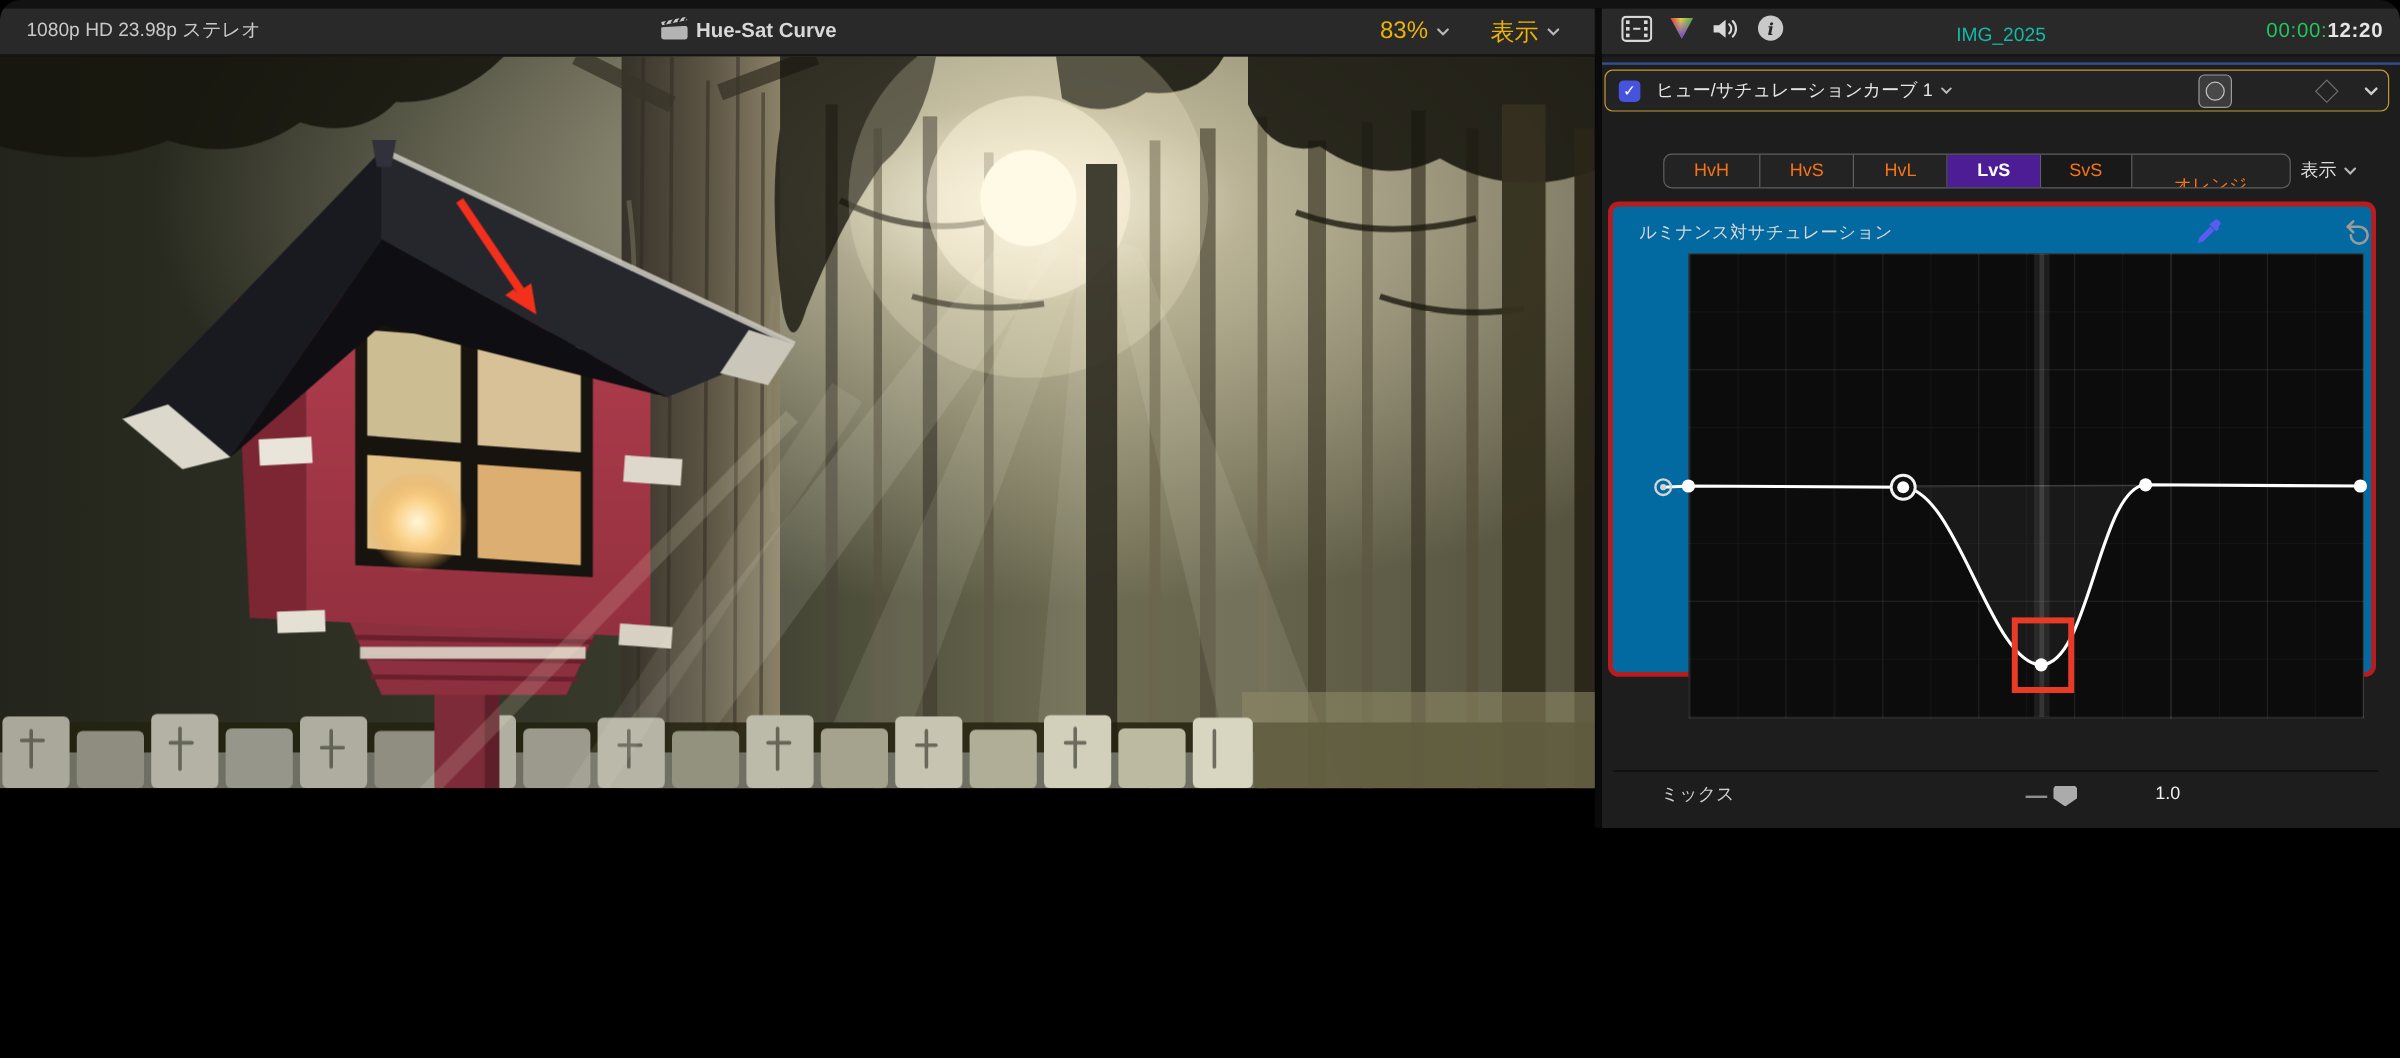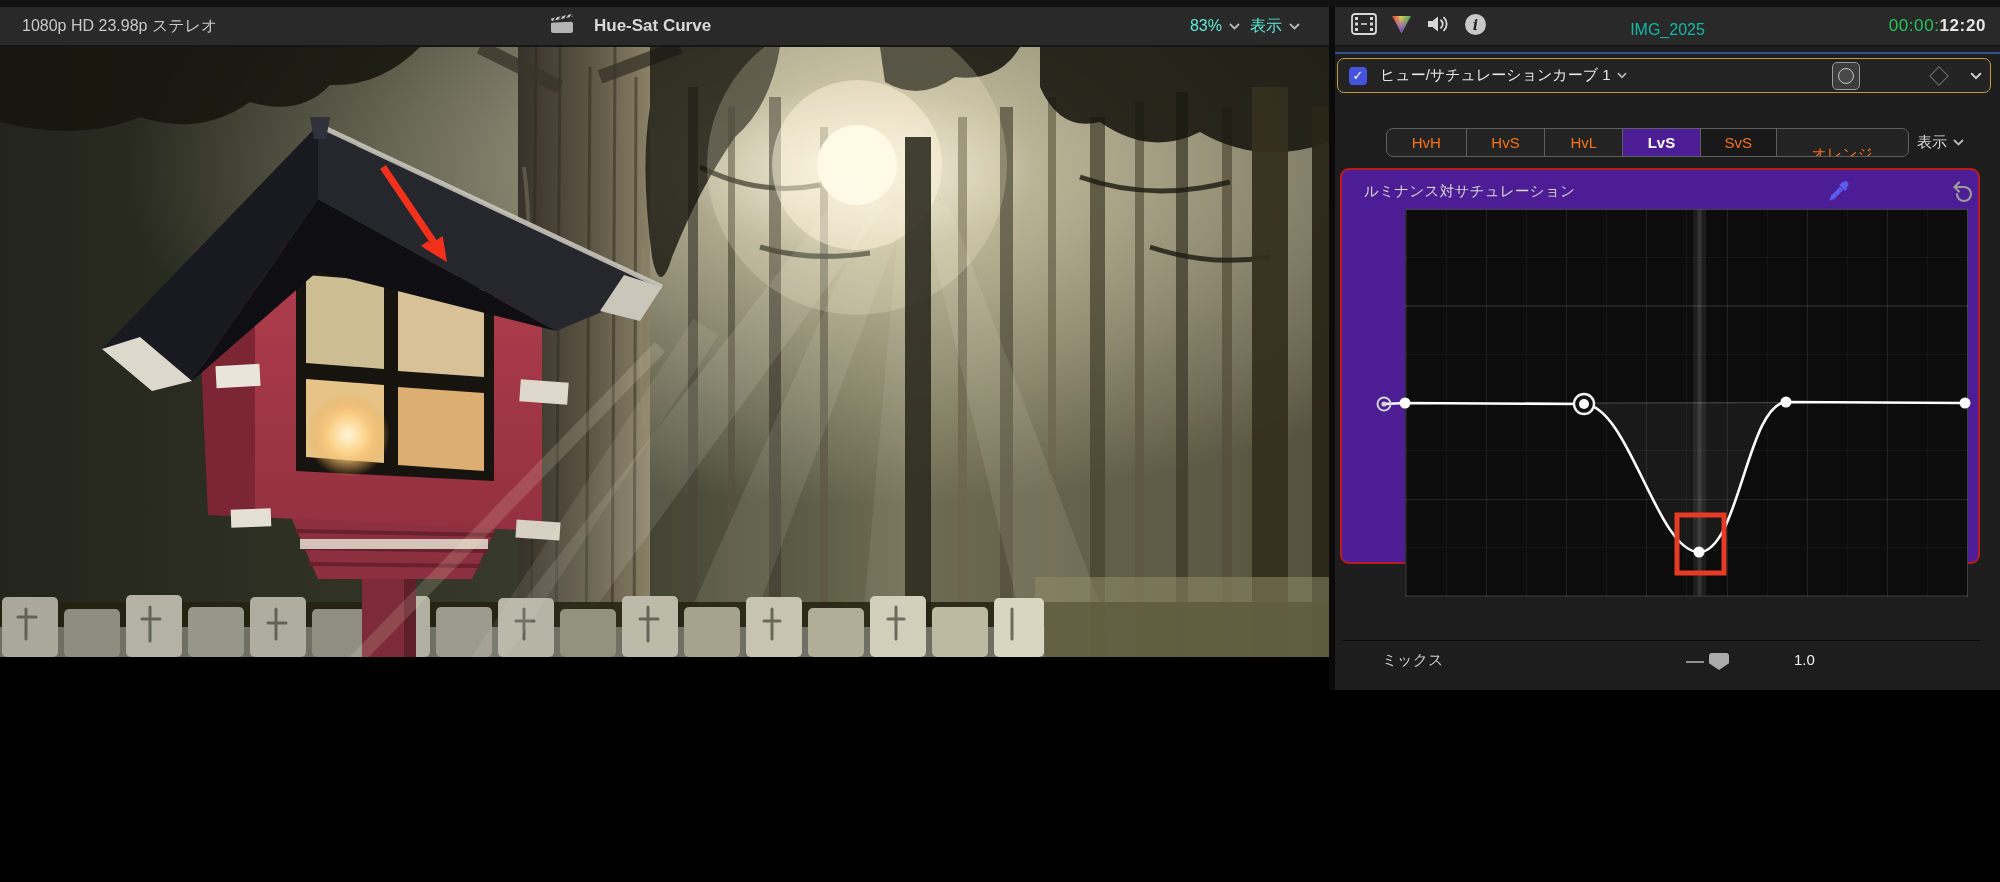--- a/index.html
+++ b/index.html
@@ -1,28 +1,28 @@
 <!DOCTYPE html>
 <html><head>
 <meta charset="utf-8">
 <style>
   html,body{margin:0;padding:0;background:#000;}
   body{font-family:"Liberation Sans","DejaVu Sans",sans-serif;-webkit-font-smoothing:antialiased;}
-  .screen{position:relative;width:2000px;height:882px;background:#000;overflow:hidden;}
+  .screen{position:relative;width:2000px;height:882px;background:#000;overflow:hidden;border-radius:17px;}
   .abs{position:absolute;}
   .nowrap{white-space:nowrap;}
 
   
   .top-strip{left:0;top:0;width:2000px;height:7px;background:#121212;}
   .toolbar{left:0;top:7px;width:2000px;height:38px;background:#292929;border-bottom:2px solid #161616;}
   .viewer-toolbar{left:0;top:0;width:1329px;height:38px;}
   .fmt-info{left:22px;top:0;height:38px;line-height:38px;font-size:16px;color:#c8c8c8;}
-  .viewer-title{left:550px;top:0;height:38px;display:flex;align-items:center;gap:20px;}
+  .viewer-title{left:550px;top:0;height:38px;display:flex;align-items:center;gap:6px;}
   .viewer-title .t{font-size:17px;font-weight:600;color:#d8d8d8;}
-  .viewer-right{right:29px;top:0;height:38px;display:flex;align-items:center;gap:10px;color:#5eead4;font-size:16px;}
+  .viewer-right{right:29px;top:0;height:38px;display:flex;align-items:center;gap:34px;color:#eab308;font-size:20px;}
   .dd{display:flex;align-items:center;gap:7px;cursor:default;}
   .chev{display:inline-block;color:#b9b9b9;}
   .insp-header{left:1335px;top:0;width:665px;height:38px;}
   .insp-icons{left:16px;top:0;height:38px;display:flex;align-items:center;gap:14px;}
   .clip-name{left:50%;top:4px;transform:translateX(-50%);height:38px;line-height:38px;font-size:16px;color:#14b8a6;}
   .timecode{right:14px;top:0;height:38px;line-height:38px;font-size:17px;letter-spacing:.6px;}
   .tc-dim{color:#22c55e;}
   .tc-bright{color:#e5e5e5;font-weight:600;}
 
   
@@ -45,21 +45,21 @@
   .tabs-group{left:51px;top:81px;width:523px;height:29px;display:flex;border:1px solid #5f5f5f;border-radius:7px;
       overflow:hidden;background:#232323;box-sizing:border-box;}
   .seg{height:100%;display:flex;align-items:center;justify-content:center;font-size:15px;color:#f97316;
       border-right:1px solid #5f5f5f;box-sizing:border-box;}
   .seg:last-child{border-right:none;margin-top:12px;}
   .seg-sel{background:#4c1d95;color:#fff;font-weight:600;}
   .seg-dark{background:#191919;}
   .tabs-view{left:582px;top:81px;height:29px;display:flex;align-items:center;gap:6px;font-size:15px;color:#dcdcdc;}
 
   
-  .curve-card{left:5px;top:121px;width:640px;height:396px;background:#4c1d95;border:2px solid #b91c1c;border-radius:9px;box-sizing:border-box;}
+  .curve-card{left:5px;top:121px;width:640px;height:396px;background:#0369a1;border:4px solid #b91c1c;border-radius:9px;box-sizing:border-box;}
   .curve-title{left:22px;top:12px;font-size:14.5px;color:#d9d9d9;letter-spacing:.3px;}
   .eyedropper{left:485px;top:9px;width:24px;height:24px;}
   .reset-btn{left:609px;top:10px;width:23px;height:23px;}
   .curve-grid{left:63px;top:39px;width:561px;height:386px;background:#0c0c0c;border:1px solid rgba(255,255,255,.14);box-sizing:content-box;
       background-image:
         repeating-linear-gradient(90deg, rgba(255,255,255,.055) 0 1px, transparent 1px 80.14px),
         repeating-linear-gradient(0deg,  rgba(255,255,255,.055) 0 1px, transparent 1px 96.5px),
         repeating-linear-gradient(90deg, rgba(255,255,255,.035) 0 1px, transparent 1px 40.07px),
         repeating-linear-gradient(0deg,  rgba(255,255,255,.035) 0 1px, transparent 1px 48.25px);}
   .curve-svg{left:33px;top:39px;width:591px;height:388px;overflow:visible;}

